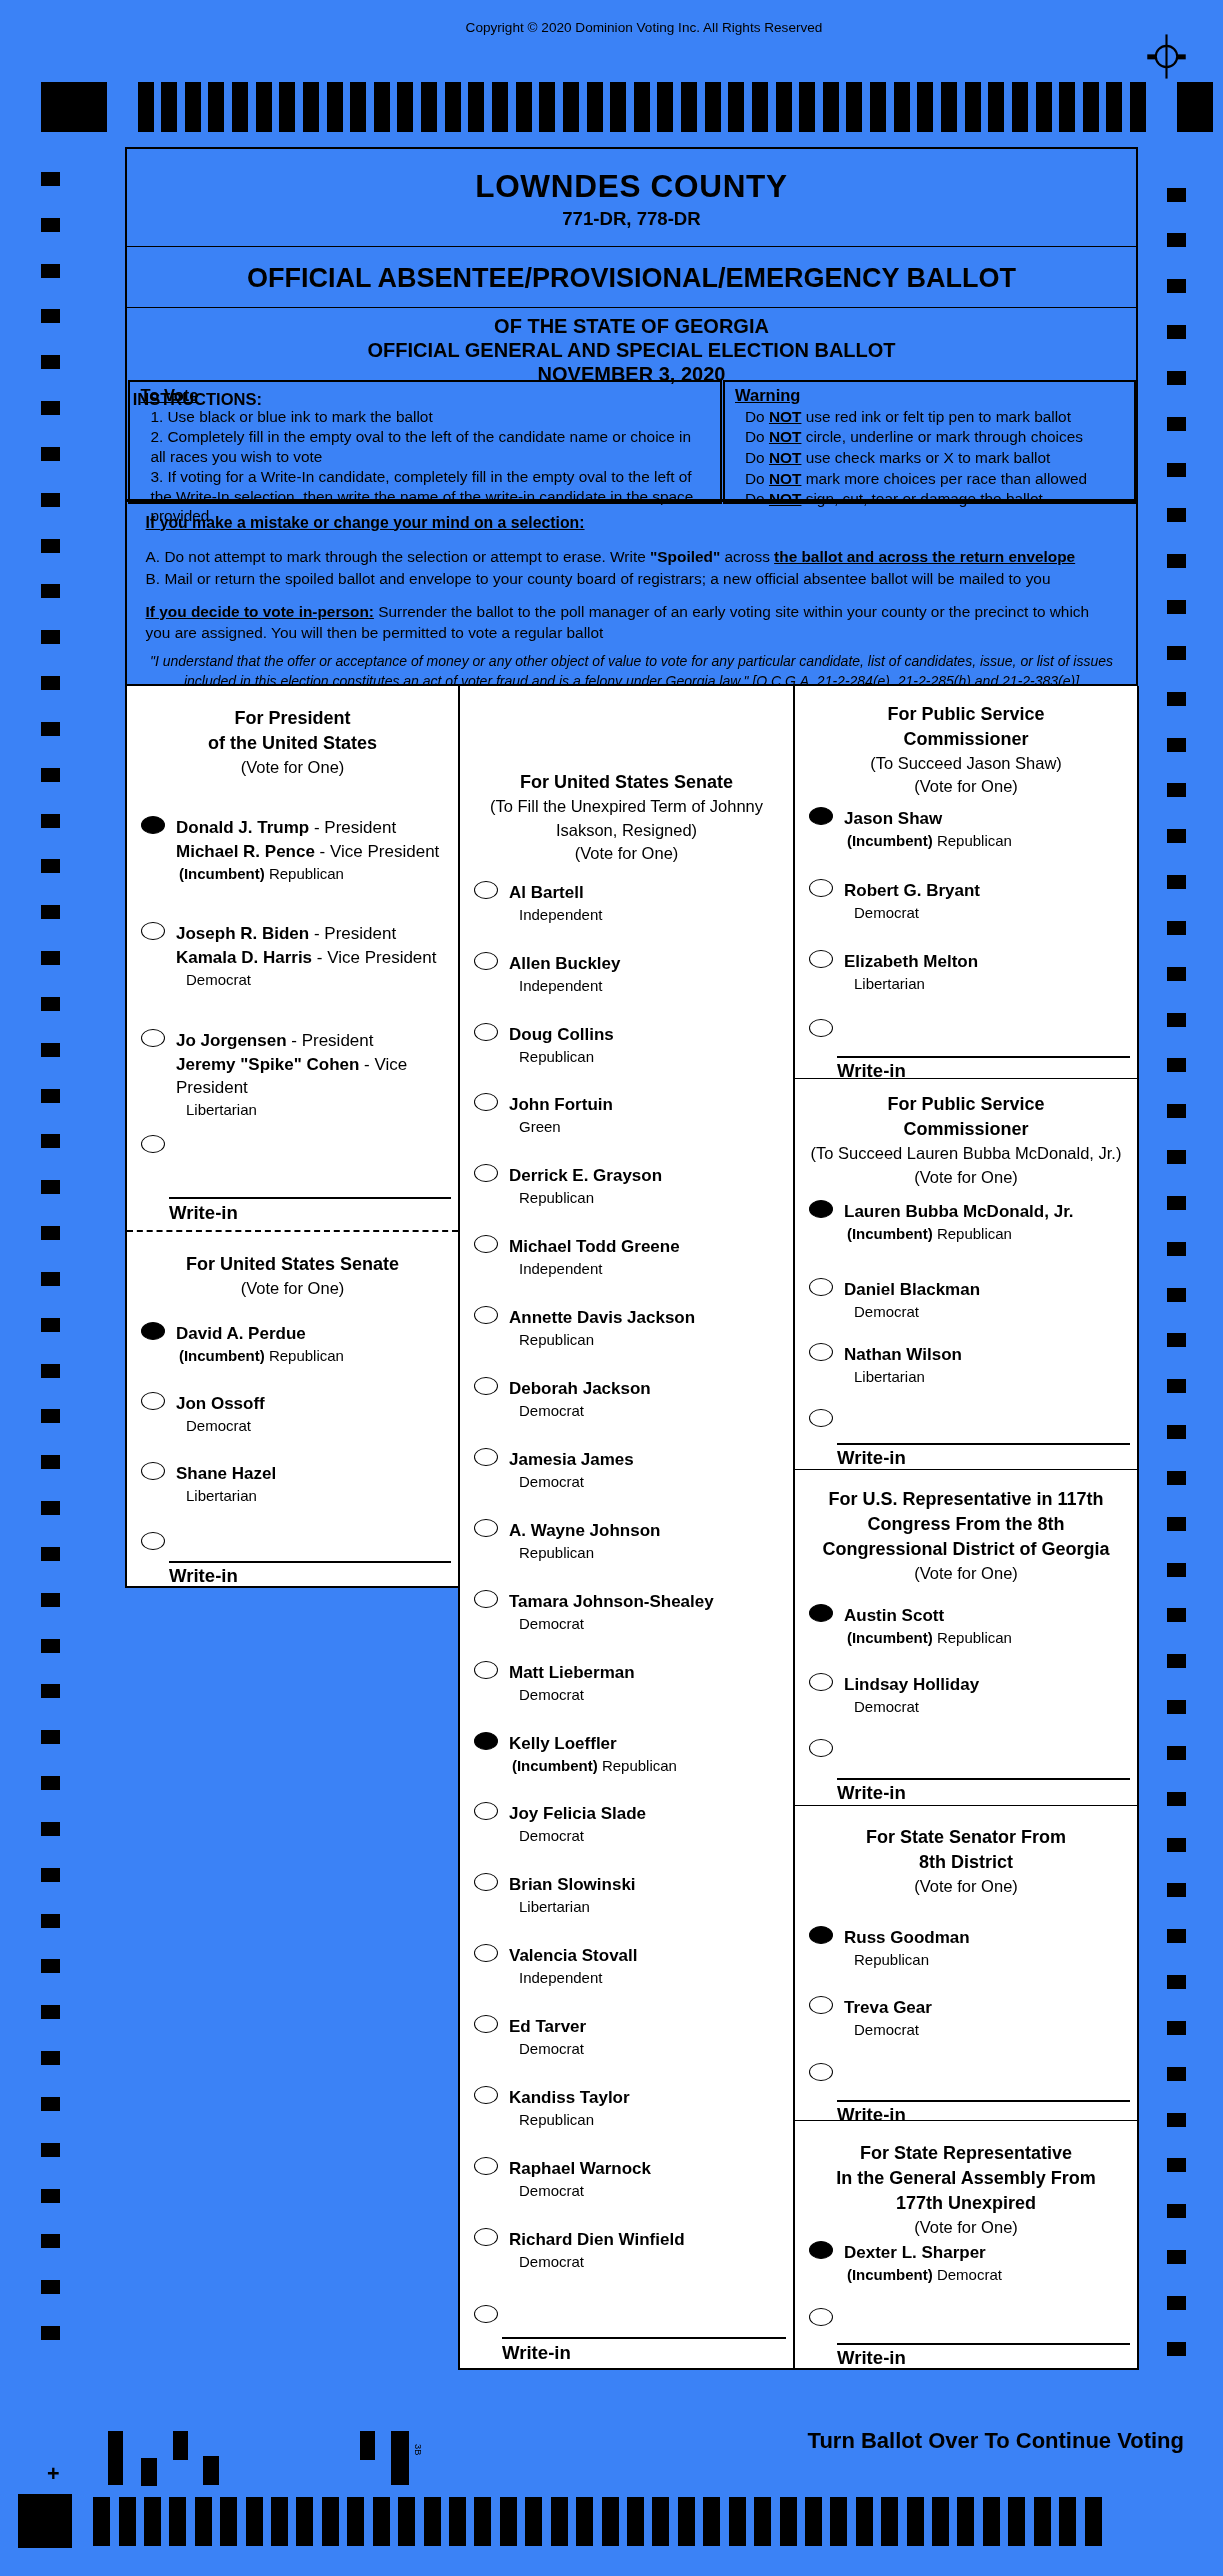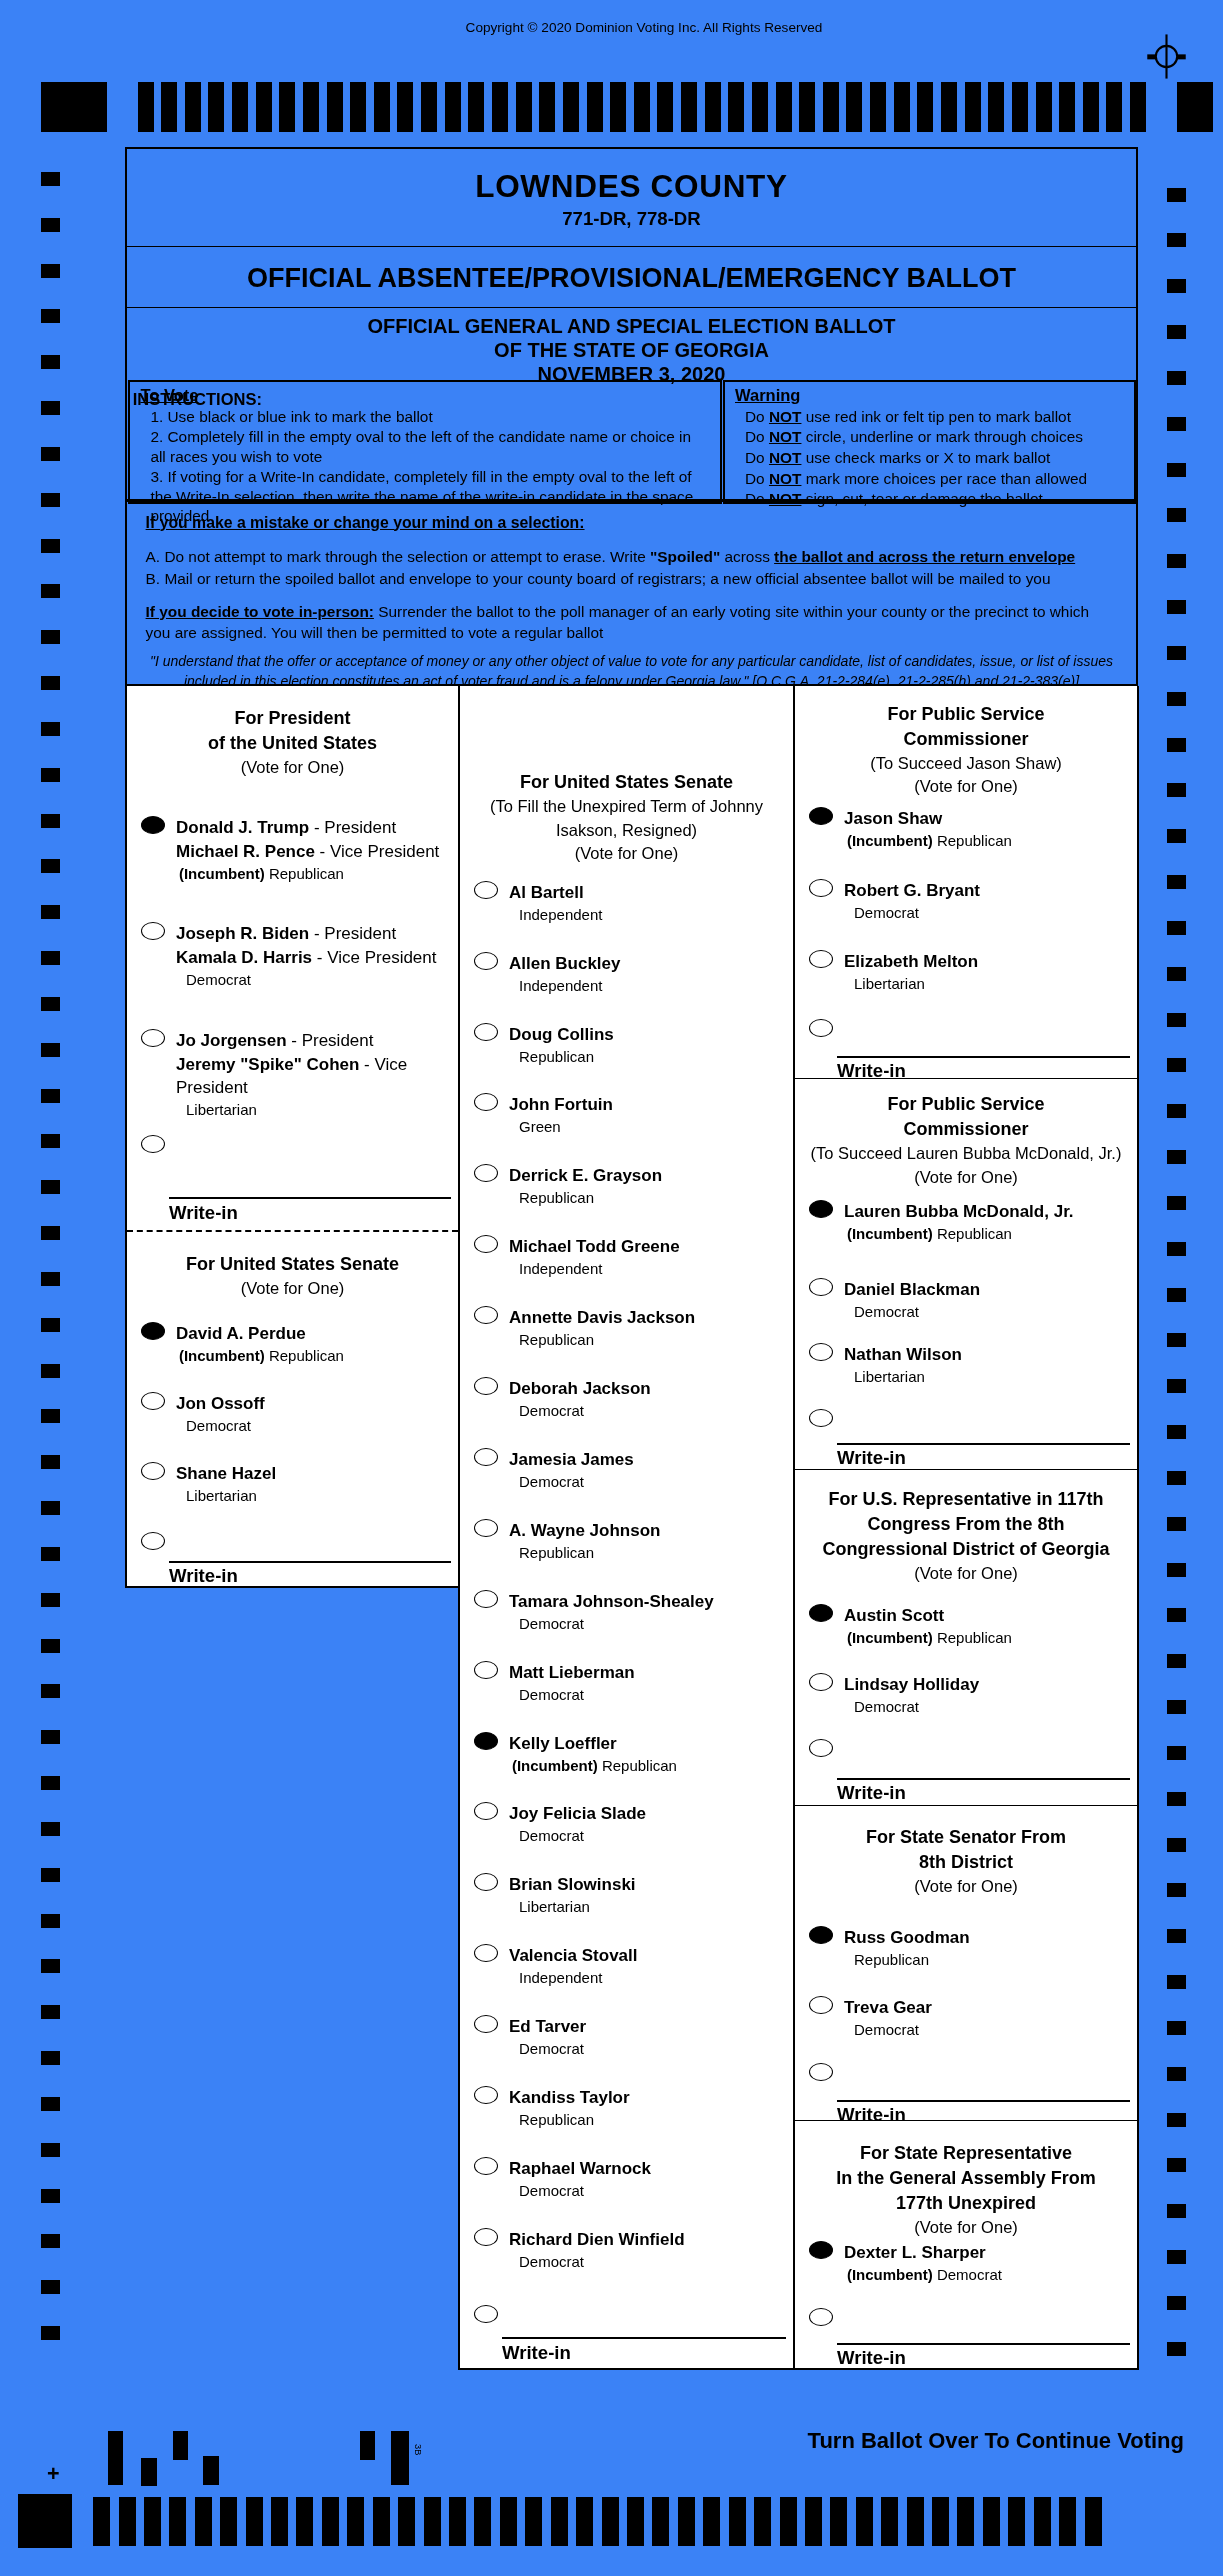--- a/index.html
+++ b/index.html
@@ -63,22 +63,22 @@
     <rect x="6" y="30" width="12" height="7" fill="#000"></rect>
     <rect x="48" y="30" width="12" height="7" fill="#000"></rect>
     <circle cx="33" cy="33" r="15" fill="none" stroke="#000" stroke-width="3"></circle>
   </svg>
 
   <div id="head-box">
     <div class="county">LOWNDES COUNTY</div>
     <div class="precinct">771-DR, 778-DR</div>
     <div class="btitle-row">OFFICIAL ABSENTEE/PROVISIONAL/EMERGENCY BALLOT</div>
     <div class="subtitle">
+      <div>OF THE STATE OF GEORGIA</div>
       <div>OFFICIAL GENERAL AND SPECIAL ELECTION BALLOT</div>
-      <div>OF THE STATE OF GEORGIA</div>
       <div>NOVEMBER 3, 2020</div>
     </div>
     <div class="instr-label">INSTRUCTIONS:</div>
 
     <div id="tovote-box">
       <div class="box-title"><u>To Vote</u></div>
       <div id="tovote-items">
           <div class="instr-item">1. Use black or blue ink to mark the ballot</div>
           <div class="instr-item">2. Completely fill in the empty oval to the left of the candidate name or choice in all races you wish to vote</div>
           <div class="instr-item">3. If voting for a Write-In candidate, completely fill in the empty oval to the left of the Write-In selection, then write the name of the write-in candidate in the space provided</div>

